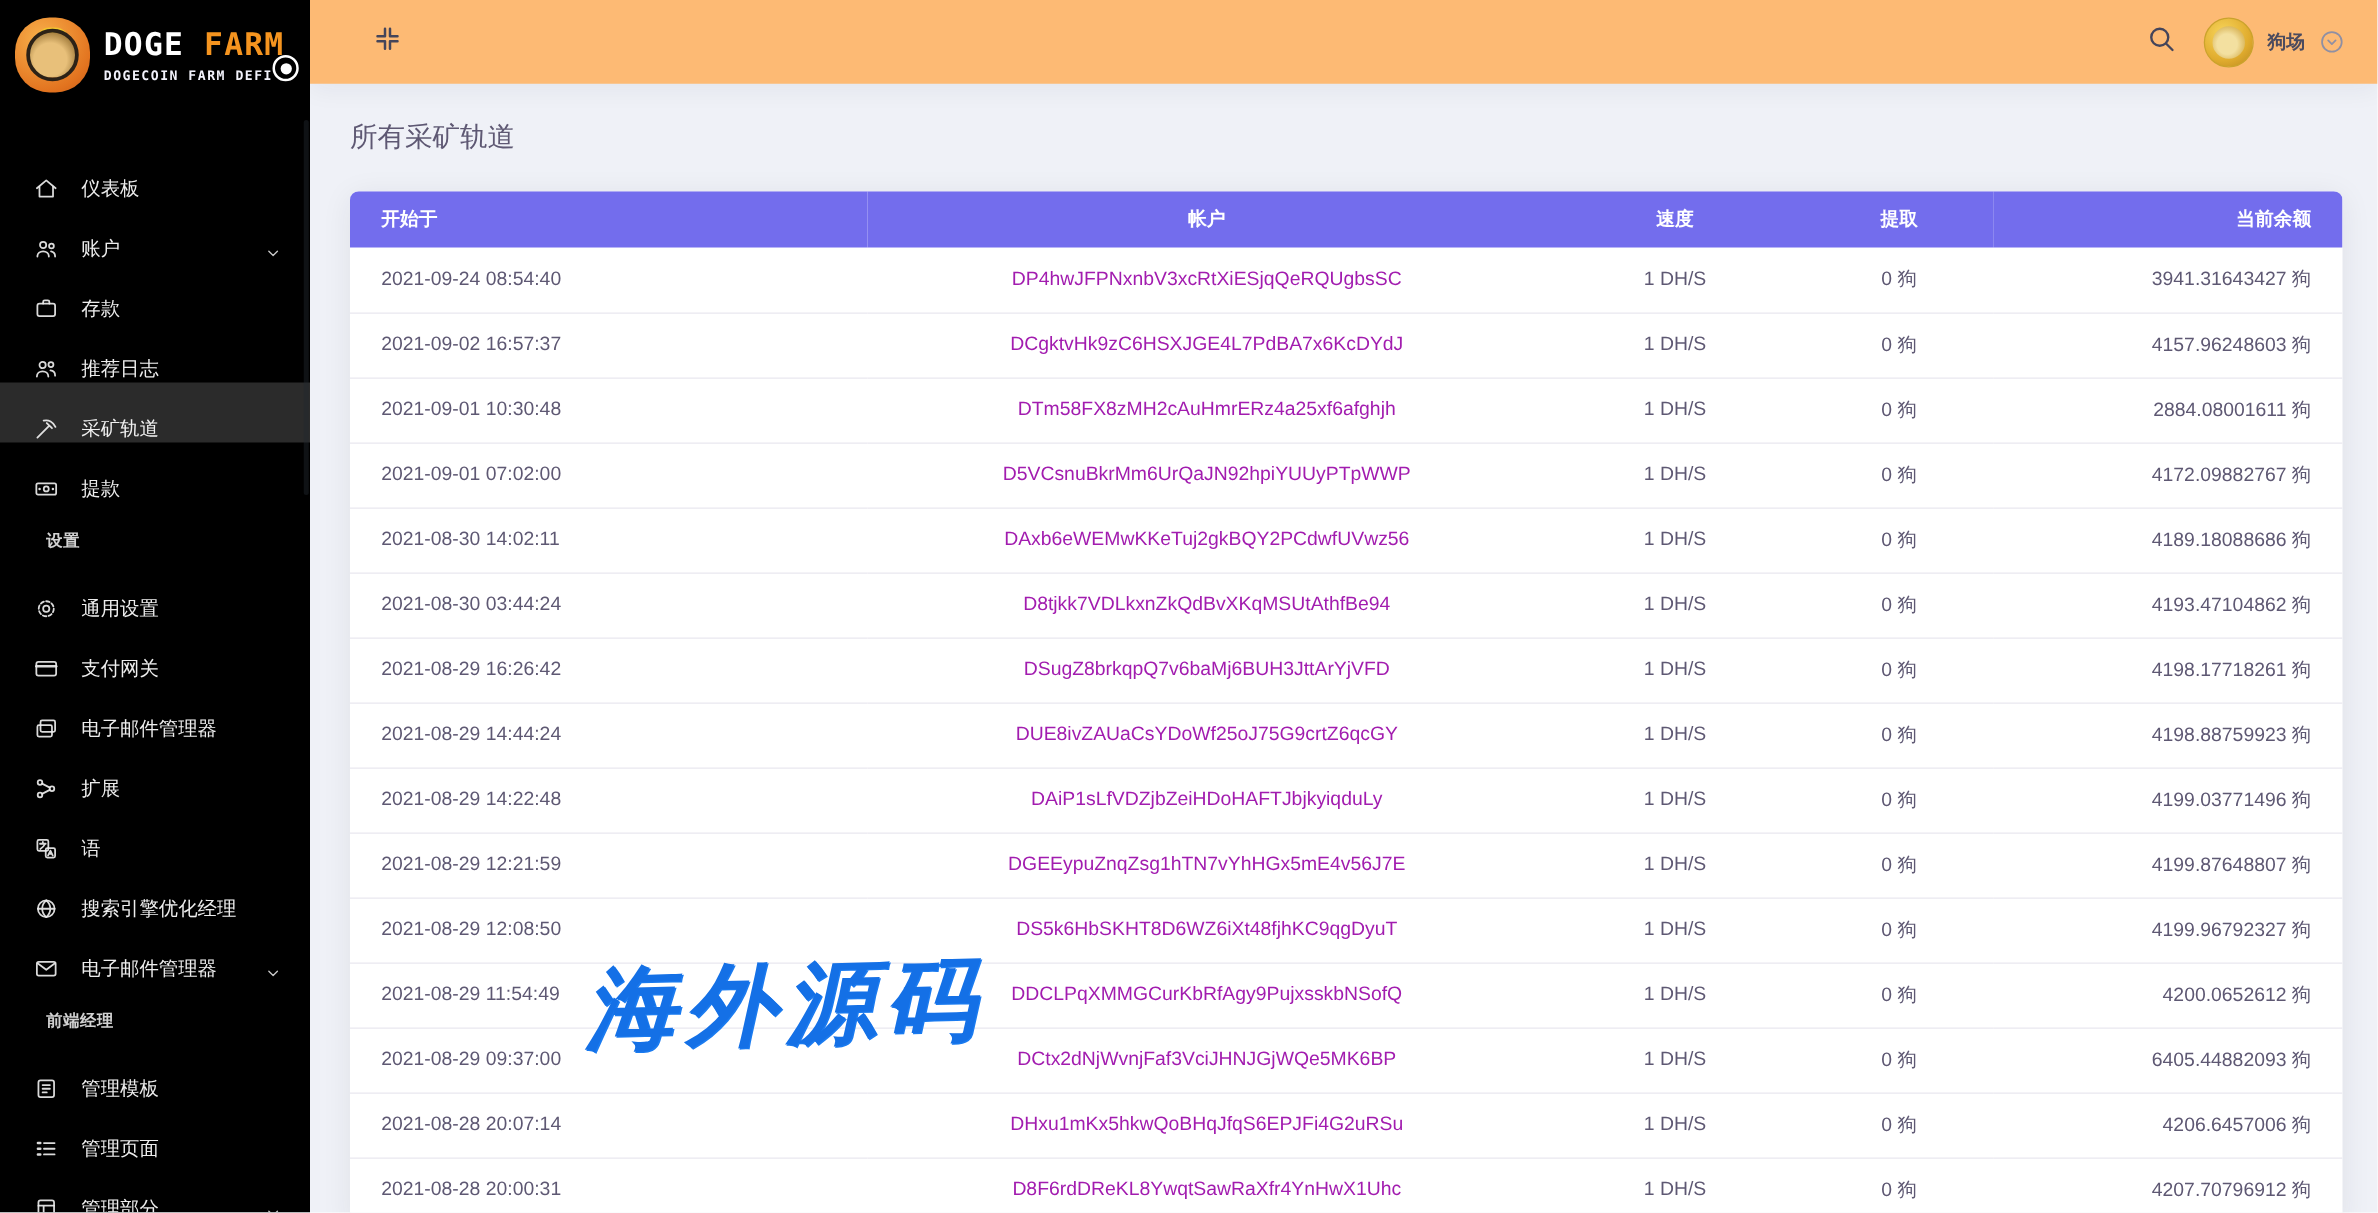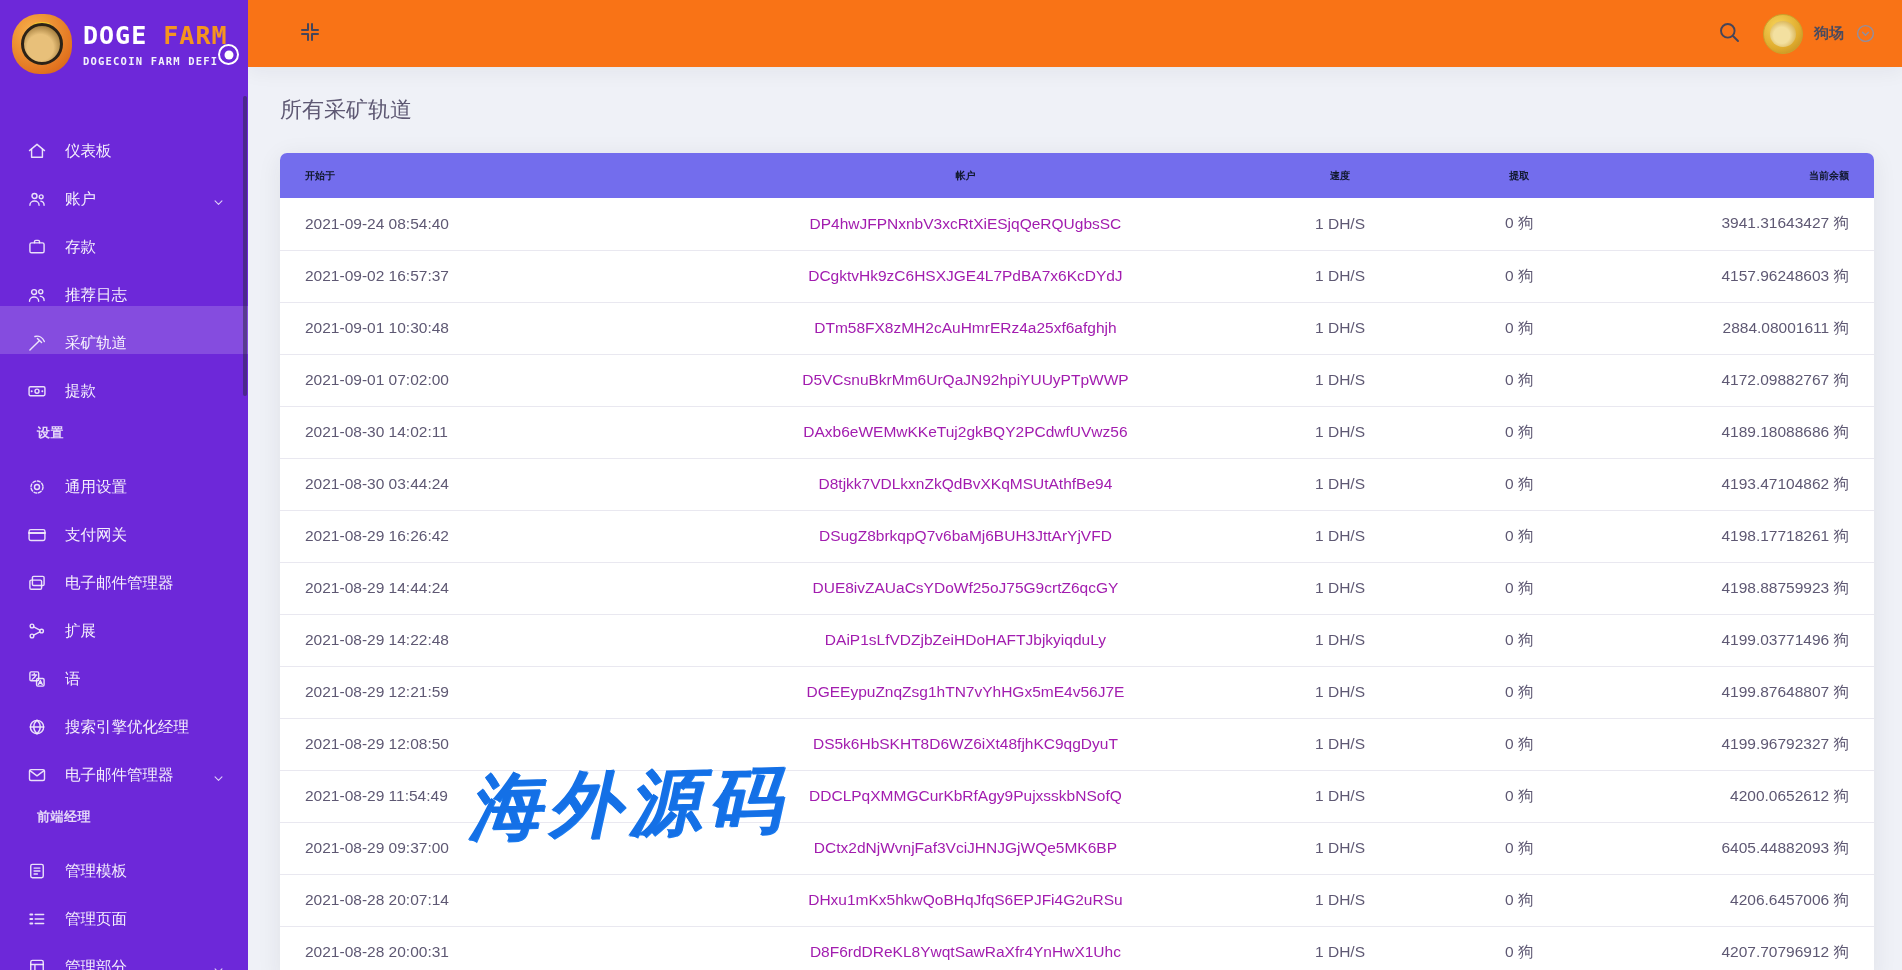--- a/index.html
+++ b/index.html
@@ -4,21 +4,21 @@
 <style>
   * { box-sizing: border-box; margin: 0; padding: 0; }
   html,body { width:1902px; height:970px; overflow:hidden; }
   body {
     font-family: "Liberation Sans", "DejaVu Sans", sans-serif;
     background:#eff1f7; position:relative; color:#5e5873;
   }
   
   .sidebar {
     position:absolute; left:0; top:0; width:248px; height:970px;
-    background:#6d28d9; overflow:hidden; z-index:20;
+    background:#000000; overflow:hidden; z-index:20;
   }
   .brand { display:flex; align-items:center; gap:11px; padding:14px 10px 14px 12px; position:relative; }
   .brand-badge {
     width:60px; height:60px; flex:0 0 60px; border-radius:46%;
     background:radial-gradient(circle at 35% 30%, #f9b14b, #e2731f 72%, #c65b18);
     position:relative;
   }
   .brand-badge .inner {
     position:absolute; left:9px; top:9px; width:42px; height:42px; border-radius:50%;
     background:radial-gradient(circle at 45% 60%, #e8c07a 0 45%, #9a7435 80%, #5d451d);
@@ -53,21 +53,21 @@
   .nav-icon svg { width:20px; height:20px; }
   .nav-label { overflow:hidden; text-overflow:ellipsis; }
   .nav-chevron { margin-left:auto; display:inline-flex; opacity:.85; }
   .nav-chevron svg { width:15px; height:15px; }
   .nav-section {
     margin-top:14px; height:34px; display:flex; align-items:center; padding:0 37px;
     color:rgba(255,255,255,.82); font-size:13px; font-weight:bold; letter-spacing:.5px;
   }
   
   .topbar {
-    position:absolute; left:248px; top:0; right:0; height:67px; background:#f97316;
+    position:absolute; left:248px; top:0; right:0; height:67px; background:#fdba74;
     display:flex; align-items:center; padding:0 26px 0 50px; z-index:10;
     box-shadow:0 4px 20px rgba(34,41,47,.06);
   }
   .icon-btn { display:inline-flex; align-items:center; justify-content:center; cursor:pointer; color:#45455a; }
   .icon-btn svg { width:24px; height:24px; }
   .topbar-right { margin-left:auto; display:flex; align-items:center; gap:22px; }
   .user-menu { display:flex; align-items:center; gap:11px; cursor:pointer; }
   .user-avatar {
     width:40px; height:40px; border-radius:50%;
     background:radial-gradient(circle at 38% 32%, #f8d65c, #e0ac2e 60%, #b9861e);
@@ -82,21 +82,21 @@
   .user-caret svg { width:21px; height:21px; }
   
   .content { position:absolute; left:248px; top:67px; right:0; bottom:0; padding:0 28px 14px 32px; }
   .page-title { margin-top:28px; font-size:22px; font-weight:500; color:#5e5873; line-height:30px; }
   .card {
     margin-top:28px; background:#fff; border-radius:7px 7px 0 0; overflow:hidden;
     box-shadow:0 4px 24px rgba(34,41,47,.08);
   }
   table { width:100%; border-collapse:collapse; table-layout:fixed; }
   thead th {
-    background:#736ded; color:#0f172a; height:45px; font-size:10px; font-weight:bold;
+    background:#736ded; color:#ffffff; height:45px; font-size:15px; font-weight:bold;
     padding:0 25px; white-space:nowrap;
   }
   tbody td {
     height:52px; border-bottom:1px solid #e9e8f0; font-size:15.5px; color:#5e5873;
     padding:0 25px; white-space:nowrap; overflow:hidden; text-overflow:ellipsis;
   }
   tbody tr:last-child td { border-bottom:none; }
   .al-left { text-align:left; } .al-center { text-align:center; } .al-right { text-align:right; }
   .acct-link { color:#a21caf; text-decoration:none; font-weight:400; cursor:pointer; }
   .col-started { width:26%; } .col-account { width:34%; } .col-speed { width:13%; }

